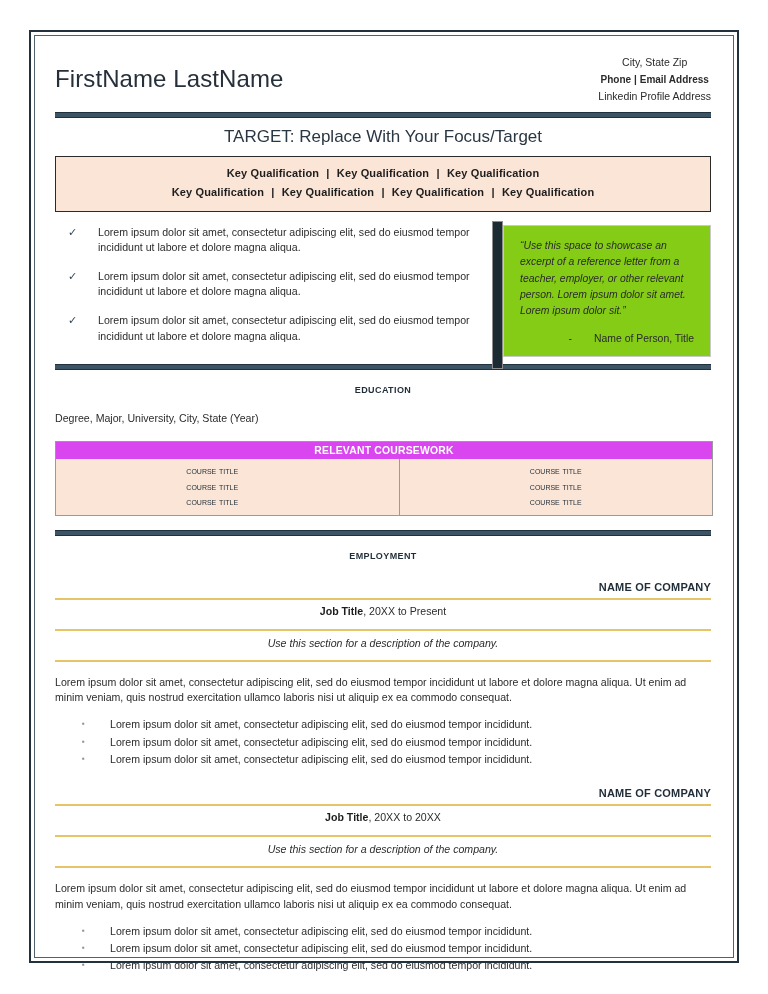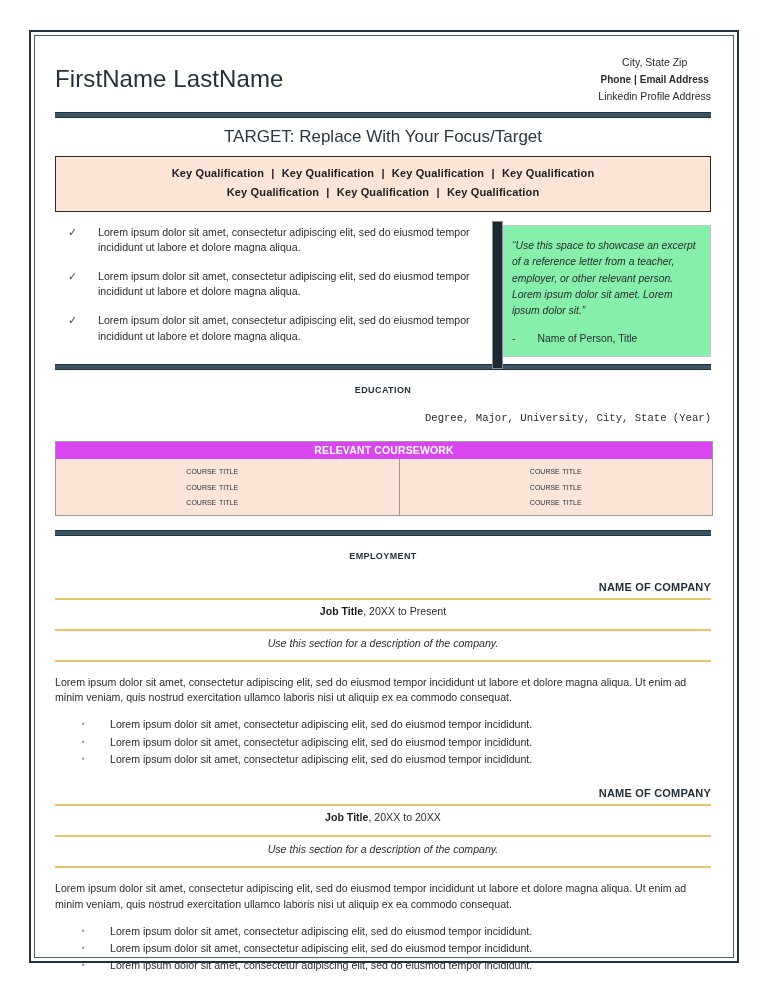--- a/index.html
+++ b/index.html
@@ -140,57 +140,57 @@
     left: 0;
     top: -4px;
     width: 11px;
     height: 148px;
     background: #1b2a33;
     border: 1px solid #8d8d8d;
     box-sizing: border-box;
   }
   .testimonial {
     margin-left: 11px;
-    background: #86efac;
+    background: #84cc16;
     border: 1px solid #c9c9c9;
-    padding: 12px 14px 12px 8px;
+    padding: 12px 14px 12px 16px;
     min-height: 118px;
     box-sizing: border-box;
   }
   .testimonial-quote {
     font-size: 10.4px;
     font-style: italic;
     line-height: 1.58;
     color: #2b2b2b;
   }
   .testimonial-attrib {
     margin-top: 13px;
     font-size: 10.4px;
     color: #2b2b2b;
+    text-align: right;
     padding-right: 2px;
   }
   .testimonial-attrib .dash { padding-right: 22px; }
 
   
   .section-head {
     text-align: center;
     font-size: 13.5px;
     font-variant: small-caps;
     text-transform: lowercase;
     font-weight: 700;
     color: #1f2d38;
     letter-spacing: 0.4px;
     margin: 11px 0 0 0;
   }
   .edu-line {
-    text-align: right;
+    text-align: left;
     font-size: 10.6px;
     color: #2c2c2c;
     margin-top: 16px;
-    font-family: Liberation Mono, monospace;
   }
 
   
   .coursework {
     margin-top: 17px;
     border: 1px solid #9a9a9a;
     border-collapse: collapse;
     width: 100%;
   }
   .cw-head {
@@ -292,24 +292,24 @@
 
       <div class="target">TARGET: Replace With Your Focus/Target</div>
 
       <div class="keyquals">
         <div>
           <span>Key Qualification</span>
           <span class="sep">|</span>
           <span>Key Qualification</span>
           <span class="sep">|</span>
           <span>Key Qualification</span>
+        </div>
+        <div>
+          <span>Key Qualification</span>
           <span class="sep">|</span>
-          <span>Key Qualification</span>
-        </div>
-        <div>
           <span>Key Qualification</span>
           <span class="sep">|</span>
           <span>Key Qualification</span>
           <span class="sep">|</span>
           <span>Key Qualification</span>
         </div>
       </div>
 
       <div class="mid">
         <div class="checks">

